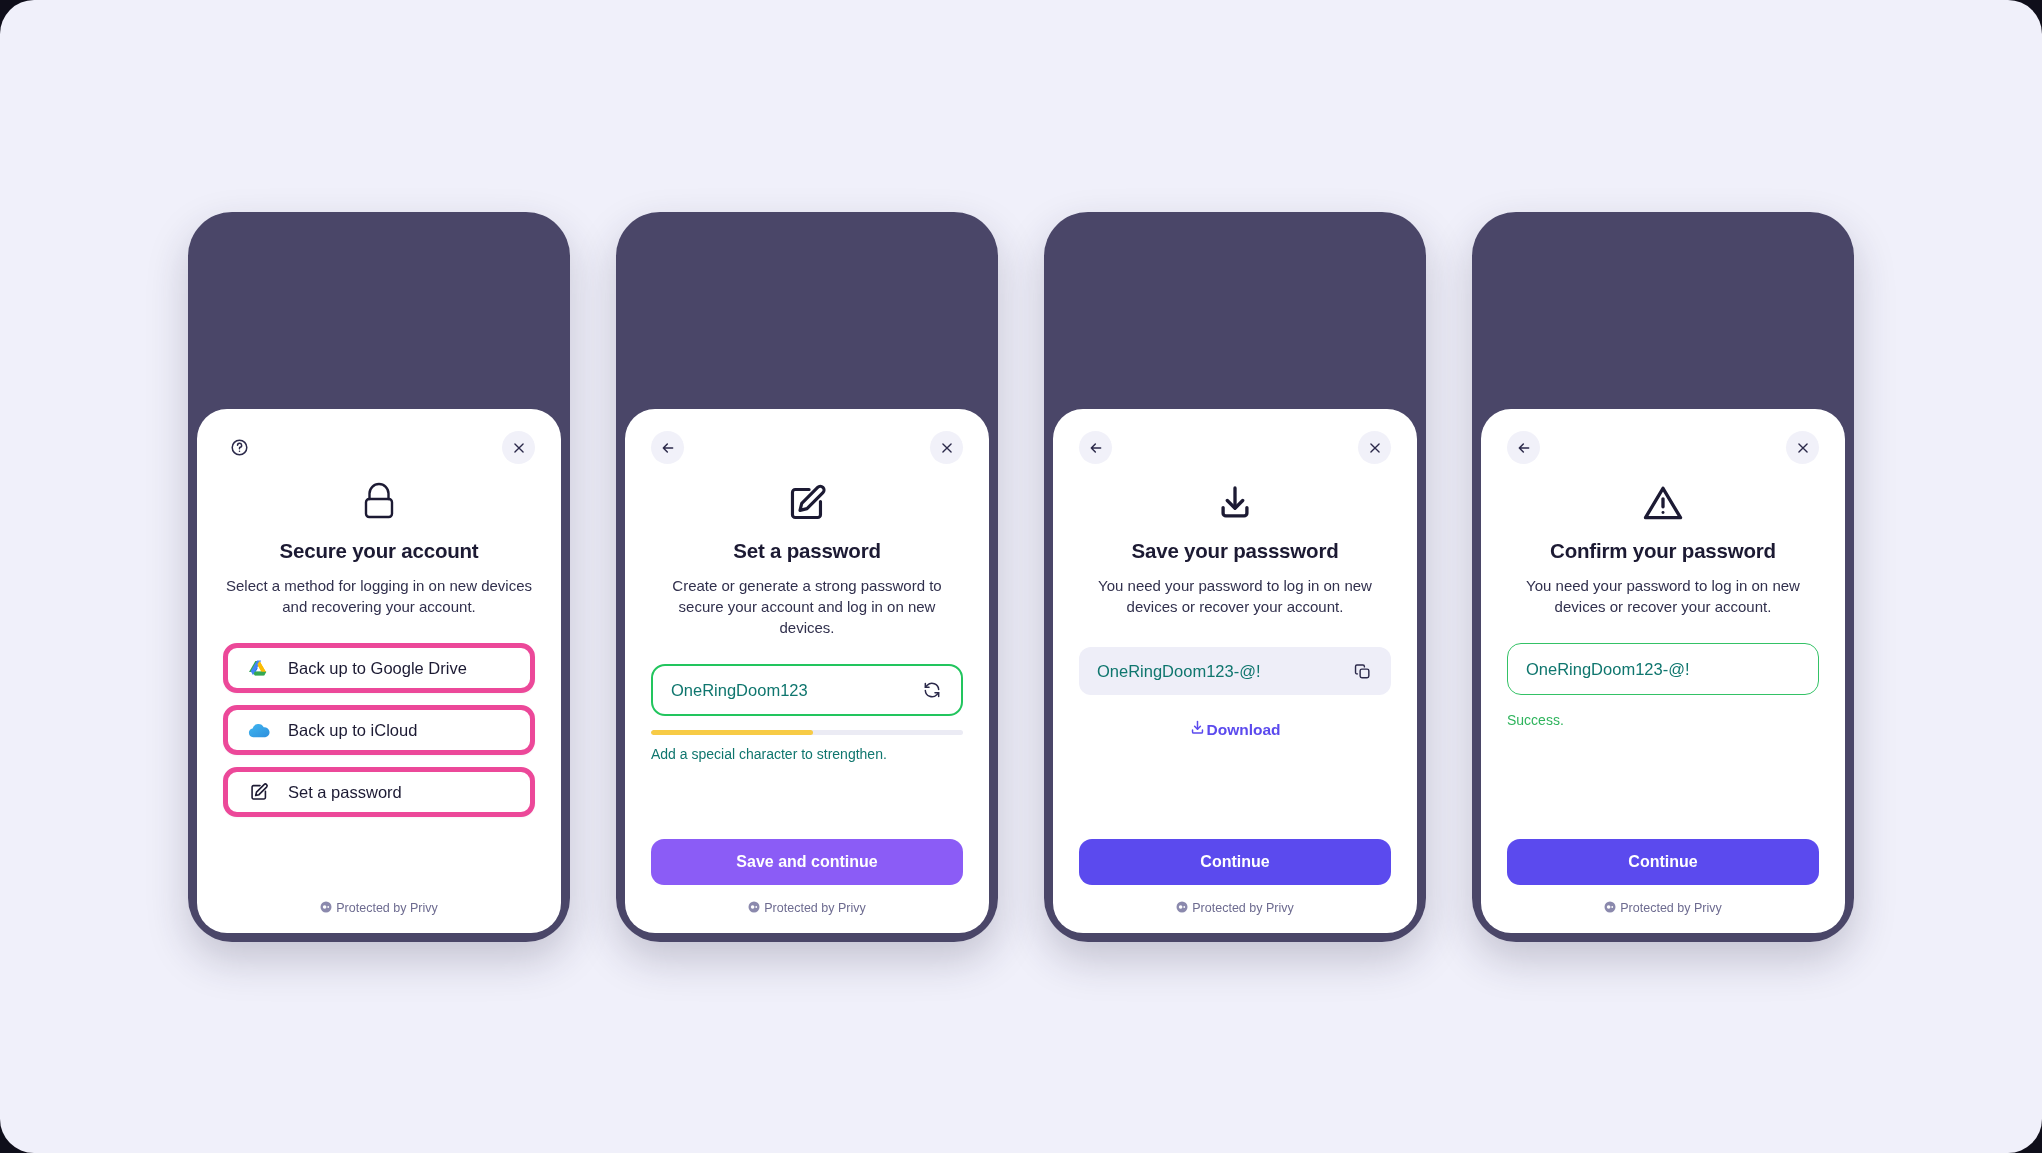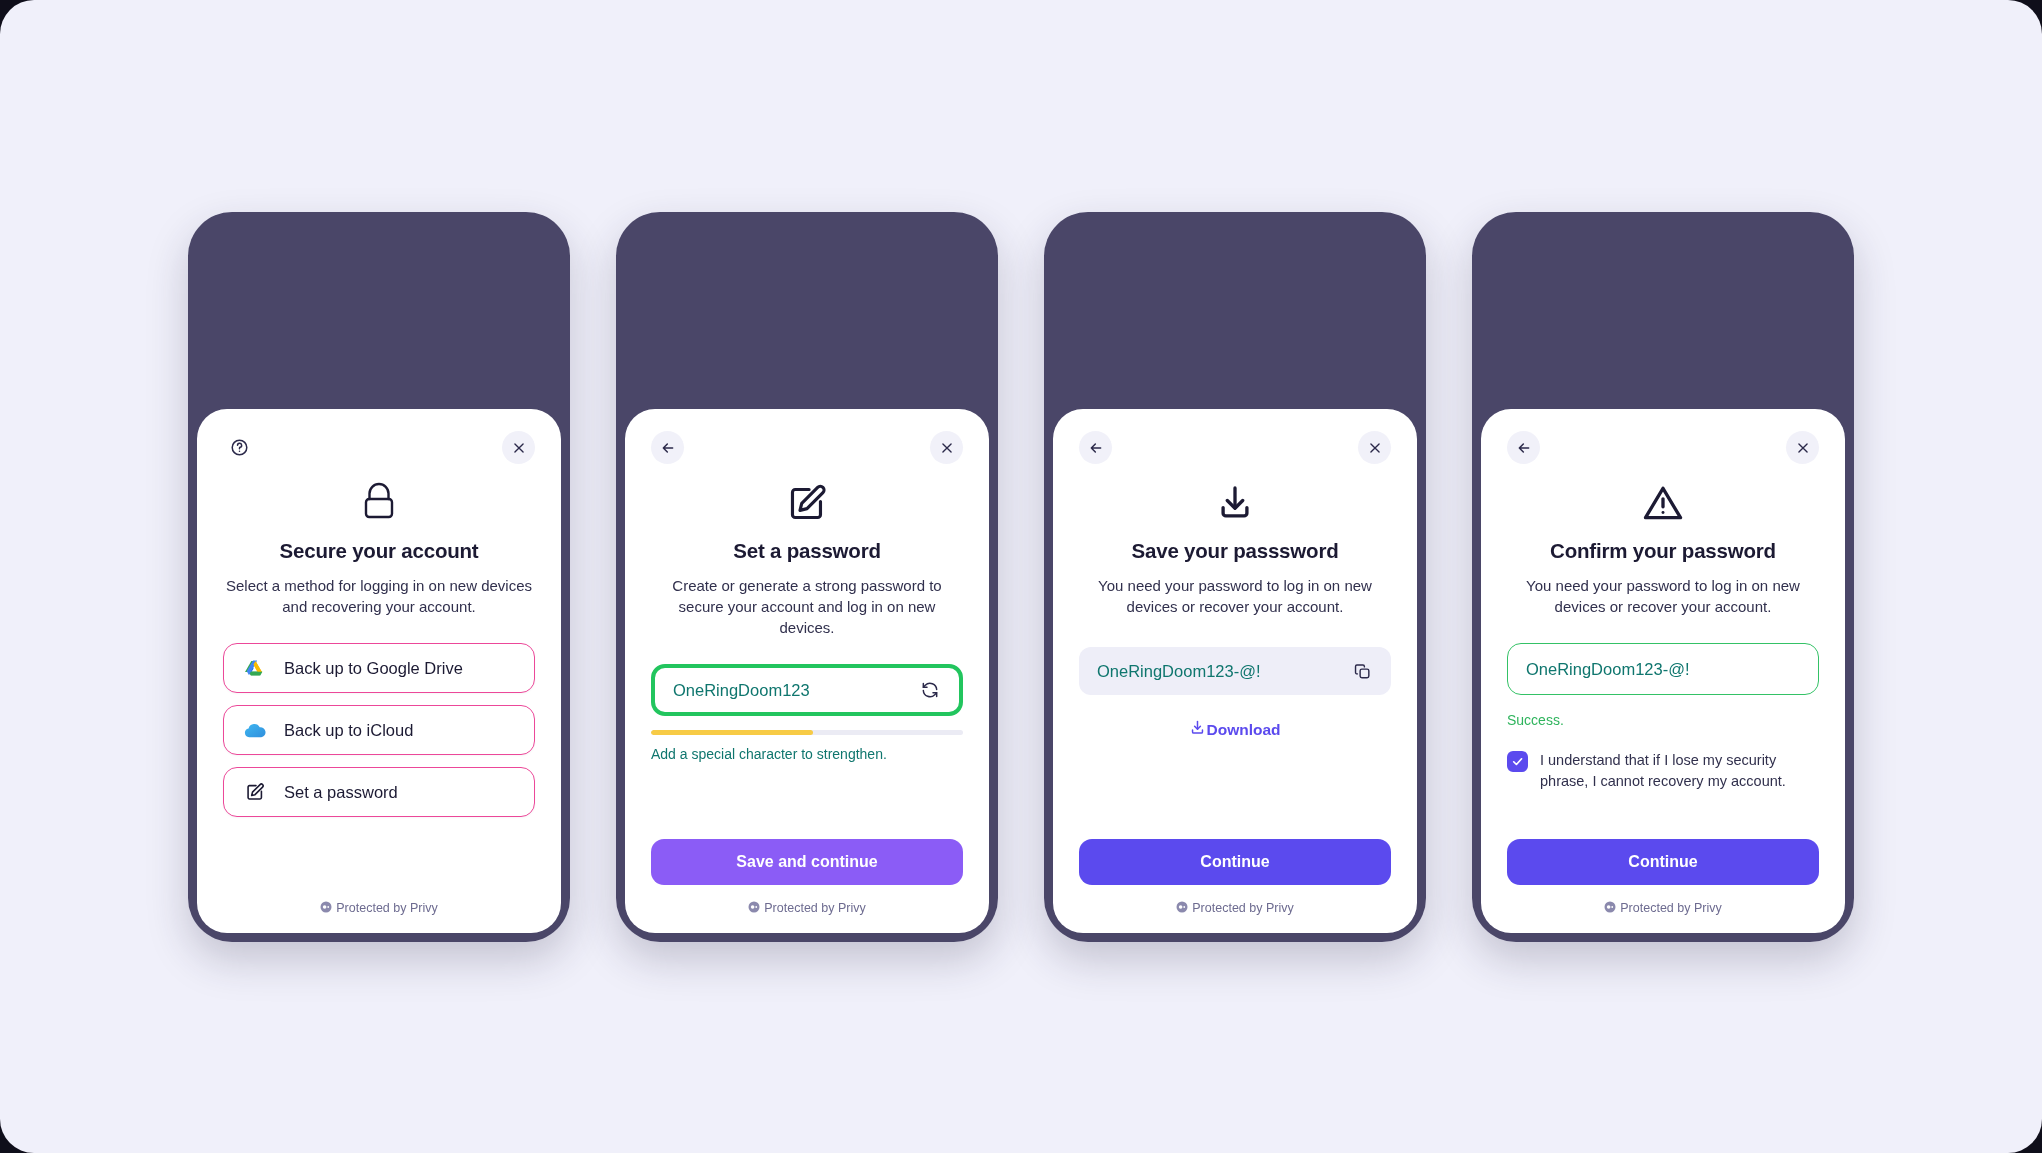--- a/index.html
+++ b/index.html
@@ -118,21 +118,21 @@
   
   .option-list {
     width: 100%;
     margin-top: 26px;
     display: flex;
     flex-direction: column;
     gap: 12px;
   }
   .option {
     height: 50px;
-    border: 1px solid #ec4899;
+    border: 5px solid #ec4899;
     border-radius: 14px;
     display: flex;
     align-items: center;
     padding-left: 20px;
     gap: 18px;
     background: #fff;
     cursor: pointer;
     box-shadow: 0 1px 2px rgba(40,36,70,0.035);
   }
   .option-label {
@@ -145,21 +145,21 @@
     display: flex;
     align-items: center;
     justify-content: center;
     flex: 0 0 auto;
   }
 
   
   .field {
     width: 100%;
     height: 52px;
-    border: 4px solid #22c55e;
+    border: 2px solid #22c55e;
     border-radius: 14px;
     display: flex;
     align-items: center;
     padding: 0 16px 0 18px;
     background: #fff;
   }
   .field.success { border: 1.5px solid #34c266; }
   .field.readonly {
     background: #eeeef8;
     border: none;
@@ -552,28 +552,20 @@
           <div class="title">Confirm your password</div>
           <div class="subtitle">You need your password to log in on new devices or recover your account.</div>
 
           <div style="width:100%;margin-top:26px;">
             <div class="field success">
               <span class="field-value">OneRingDoom123-@!</span>
             </div>
             <div class="status-ok">Success.</div>
           </div>
 
-          <div class="check-row">
-            <span class="checkbox">
-              <svg width="13" height="13" viewBox="0 0 24 24" fill="none" stroke="#ffffff" stroke-width="3.1" stroke-linecap="round" stroke-linejoin="round">
-                <path d="M5 12.5 10 17.5 19.5 7"></path>
-              </svg>
-            </span>
-            <span class="check-text">I understand that if I lose my security phrase, I cannot recovery my account.</span>
-          </div>
 
           <div class="spacer"></div>
         </div>
 
         <div class="sheet-foot">
           <button class="cta" style="background: rgb(91, 74, 238);">Continue</button>
           <div class="footer">
             <span>
               <svg width="12" height="12" viewBox="0 0 14 14">
                 <circle cx="7" cy="7" r="6.4" fill="#8b89ad"></circle>

